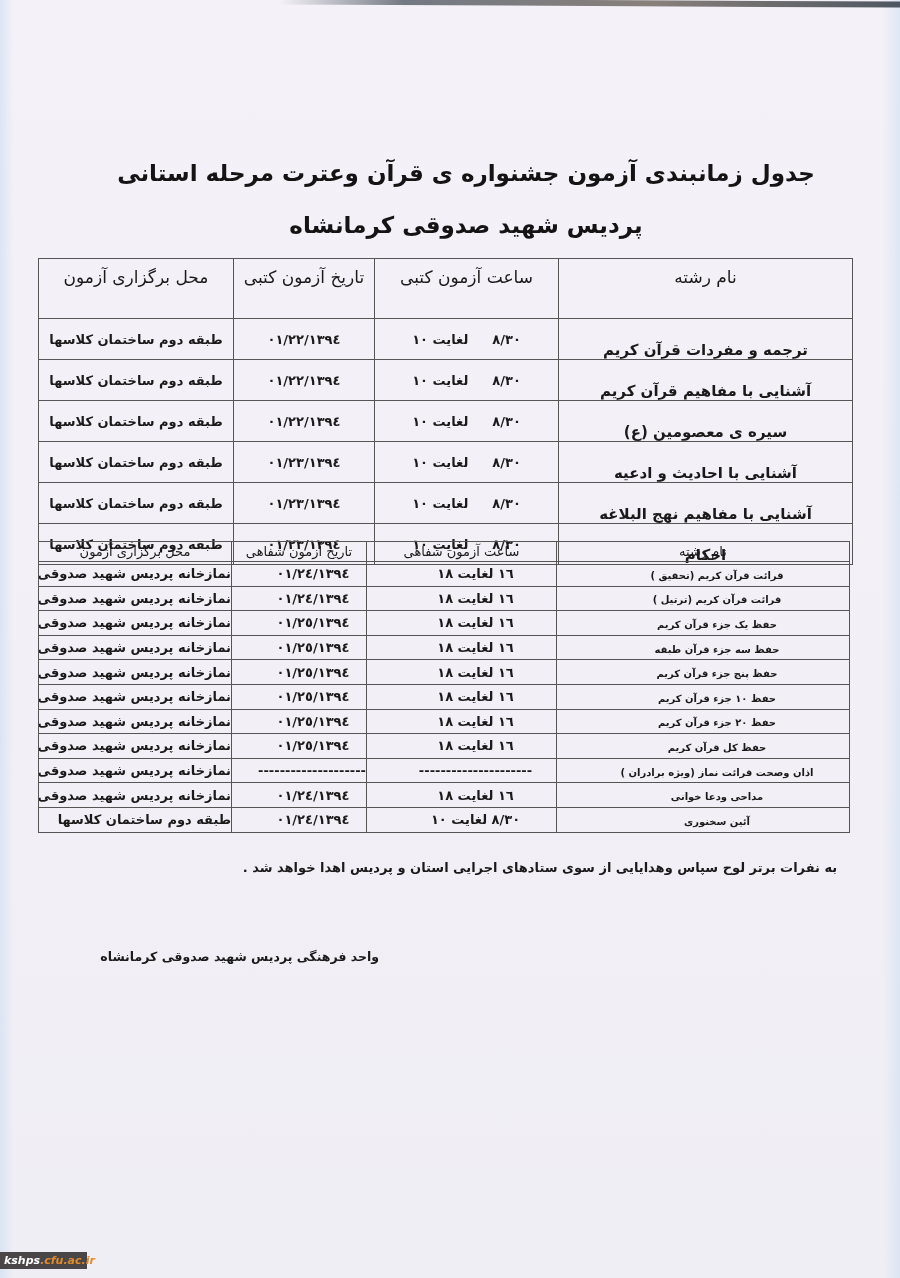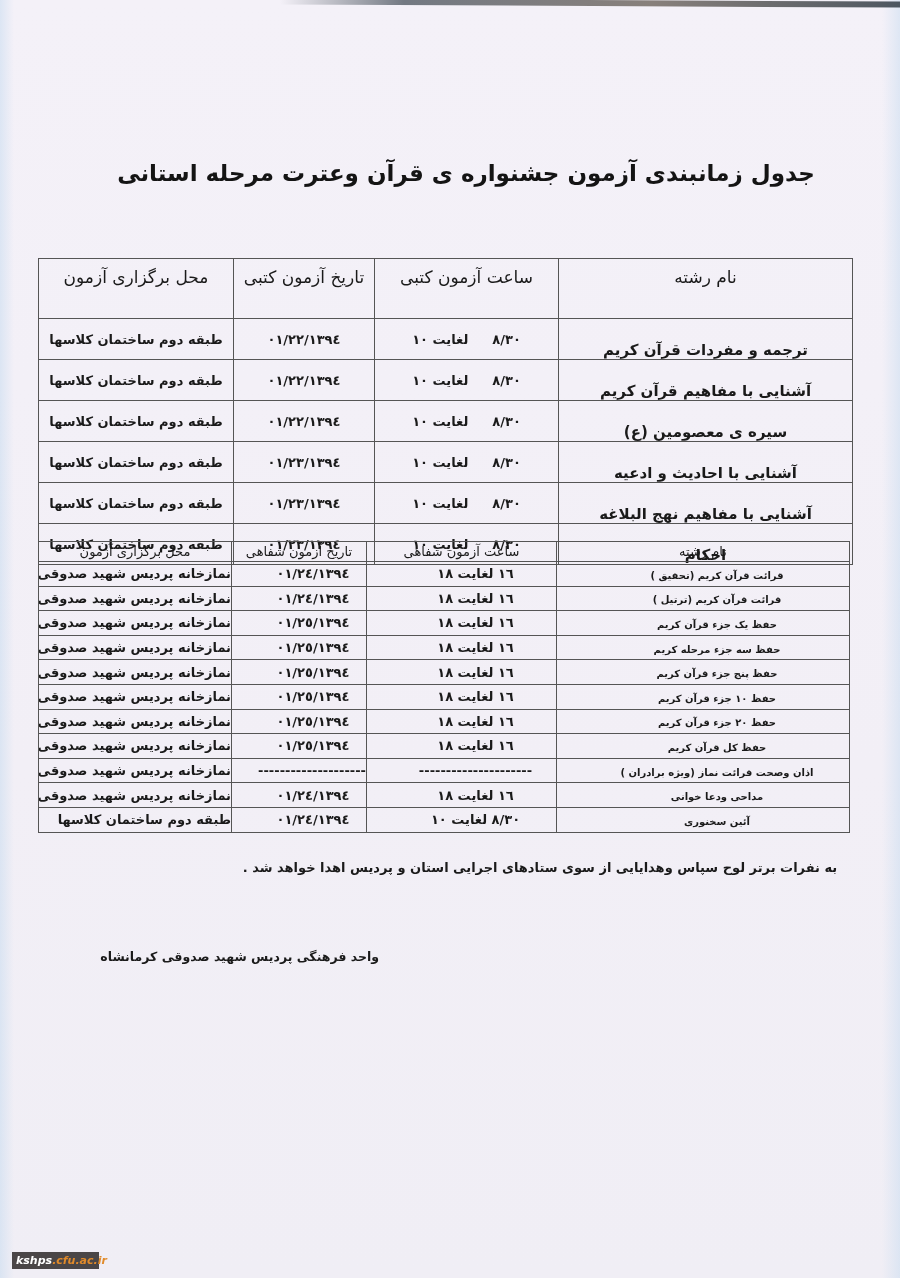--- a/index.html
+++ b/index.html
@@ -58,32 +58,33 @@
       direction: rtl; text-align: center; font-size: 13px; font-weight: bold; line-height: 20px;
     }
     .sign {
       position: absolute; right: 521px; top: 949px;
       direction: rtl; text-align: right; font-size: 12.5px; font-weight: bold; white-space: nowrap;
     }
     .watermark {
       position: absolute; left: 0; top: 1252px; width: 87px; height: 17px;
       background: #4a4647; padding: 0 4px;
       font-family: "DejaVu Sans", sans-serif; font-style: italic; font-weight: bold;
-      font-size: 11px; line-height: 17px; white-space: nowrap; margin-left: 12px;
+      font-size: 11px; line-height: 17px; white-space: nowrap;
     }
     .watermark .wm-a { color: #ffffff; }
     .watermark .wm-b { color: #e08a2a; }
   </style>
 </head>
 <body>
 
 <div class="page">
   <div class="top-edge"></div>
 
   <div class="title t1">جدول زمانبندی آزمون جشنواره ی قرآن وعترت مرحله استانی</div>
+  <div class="title t2">پردیس شهید صدوقی کرمانشاه</div>
 
   <table class="sched" id="t-written">
     <colgroup>
       <col style="width:294px">
         <col style="width:184px">
         <col style="width:141px">
         <col style="width:195px">
     </colgroup>
     <thead>
       <tr>
@@ -161,21 +162,21 @@
         <td>۱۳۹٤/۰۱/۲٤</td>
         <td>نمازخانه پردیس شهید صدوقی</td>
       </tr>
       <tr>
         <td class="name">حفظ یک جزء قرآن کریم</td>
         <td>۱٦  لغایت ۱۸</td>
         <td>۱۳۹٤/۰۱/۲٥</td>
         <td>نمازخانه پردیس شهید صدوقی</td>
       </tr>
       <tr>
-        <td class="name">حفظ سه جزء مرحله کریم</td>
+        <td class="name">حفظ سه جزء قرآن طبقه</td>
         <td>۱٦  لغایت ۱۸</td>
         <td>۱۳۹٤/۰۱/۲٥</td>
         <td>نمازخانه پردیس شهید صدوقی</td>
       </tr>
       <tr>
         <td class="name">حفظ پنج  جزء قرآن کریم</td>
         <td>۱٦  لغایت ۱۸</td>
         <td>۱۳۹٤/۰۱/۲٥</td>
         <td>نمازخانه پردیس شهید صدوقی</td>
       </tr>

